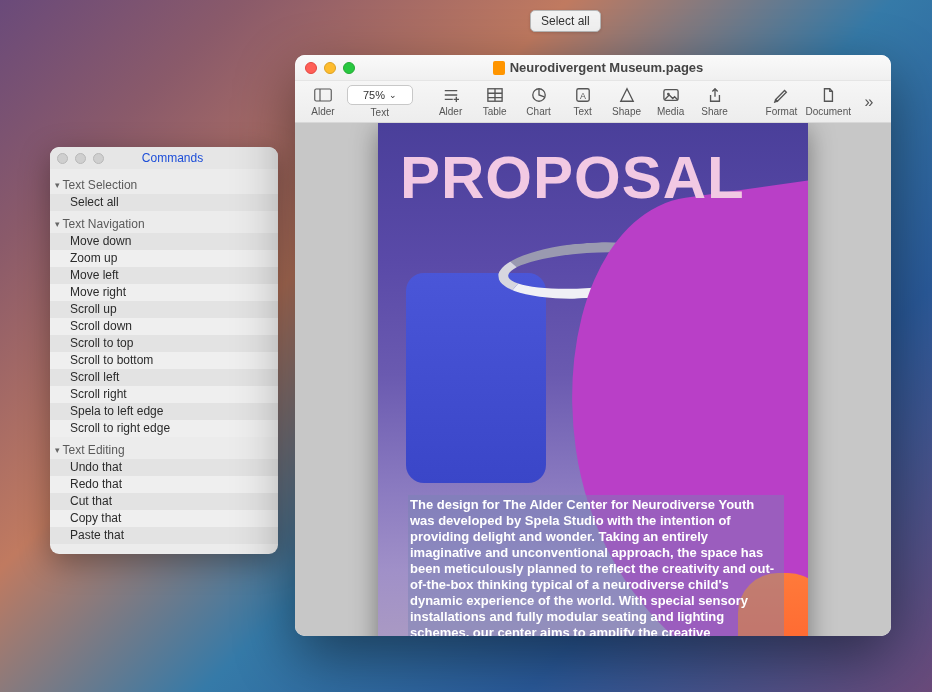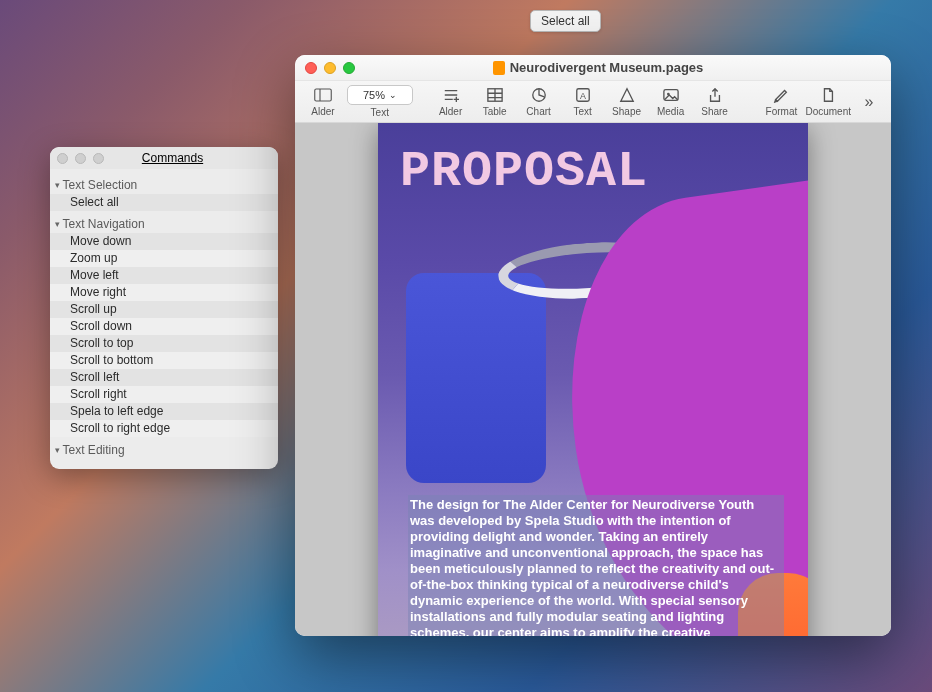--- a/index.html
+++ b/index.html
@@ -36,21 +36,21 @@
   }
   .cmd-titlebar {
     display: flex; align-items: center;
     height: 22px;
     padding: 0 7px;
     background: #e6e6e6;
     border-top-left-radius: 9px; border-top-right-radius: 9px;
   }
   .cmd-traffic { display: flex; gap: 7px; }
   .cmd-dot { width: 11px; height: 11px; border-radius: 50%; background: #cfcfcf; border: 0.5px solid #b8b8b8; }
-  .cmd-title { flex: 1; text-align: center; font-size: 12px; color: #000000; margin-left: -30px; text-decoration: underline; }
+  .cmd-title { flex: 1; text-align: center; font-size: 12px; color: #1d4ed8; margin-left: -30px; }
   .cmd-body { padding: 3px 0 10px 0; }
   .cmd-section-hdr {
     display: flex; align-items: center; gap: 3px;
     padding: 6px 8px 2px 5px;
     color: #5a5a5a; font-size: 12px;
   }
   .cmd-chevron { font-size: 9px; color: #666; }
   .cmd-item {
     padding: 1px 8px 1px 20px;
     font-size: 12px;
@@ -142,23 +142,23 @@
     transform: rotate(-4deg);
   }
   .shape-orange {
     position:absolute; right:-20px; bottom:-30px;
     width:90px; height:140px;
     background:linear-gradient(#ff7a3a,#ff5a2a);
     border-radius:40px;
   }
   .prop-title {
     position:absolute; left:22px; top:20px;
-    font-size:50px; font-weight:700; letter-spacing:1px;
+    font-size:60px; font-weight:700; letter-spacing:1px;
     color:#f2c9e3;
-    font-family: Liberation Mono, monospace;
+    font-family: Liberation Sans, sans-serif;
   }
   .body-text {
     position:absolute; left:30px; right:24px; bottom:8px;
     font-size:13px; line-height:16px; font-weight:700;
     color:#fff;
     background: rgba(120, 130, 180, 0.45);
     padding:2px;
   }
   .body-text::selection { background:#98a9d8; }
 
@@ -203,20 +203,27 @@
       <div class="cmd-item">Scroll left</div>
       <div class="cmd-item">Scroll right</div>
       <div class="cmd-item">Spela to left edge</div>
       <div class="cmd-item">Scroll to right edge</div>
     </div>
 
     <div class="cmd-section-hdr">
       <span class="cmd-chevron">▾</span>
       <span>Text Editing</span>
     </div>
+    <div>
+      <div class="cmd-item">Undo that</div>
+      <div class="cmd-item">Redo that</div>
+      <div class="cmd-item">Cut that</div>
+      <div class="cmd-item">Copy that</div>
+      <div class="cmd-item">Paste that</div>
+    </div>
 
   </div>
 </div>
 
 <div class="pages-window">
   <div class="pages-titlebar">
     <div class="traffic">
       <div class="t-red"></div>
       <div class="t-yel"></div>
       <div class="t-grn"></div>

